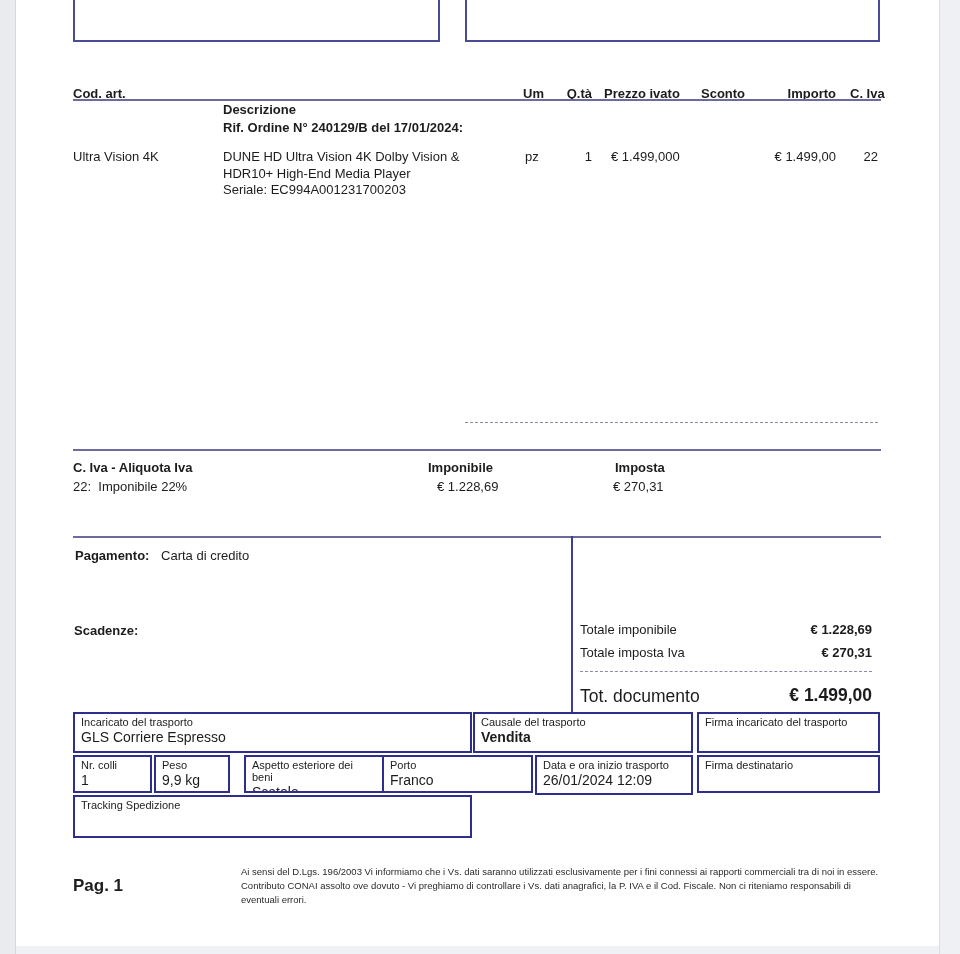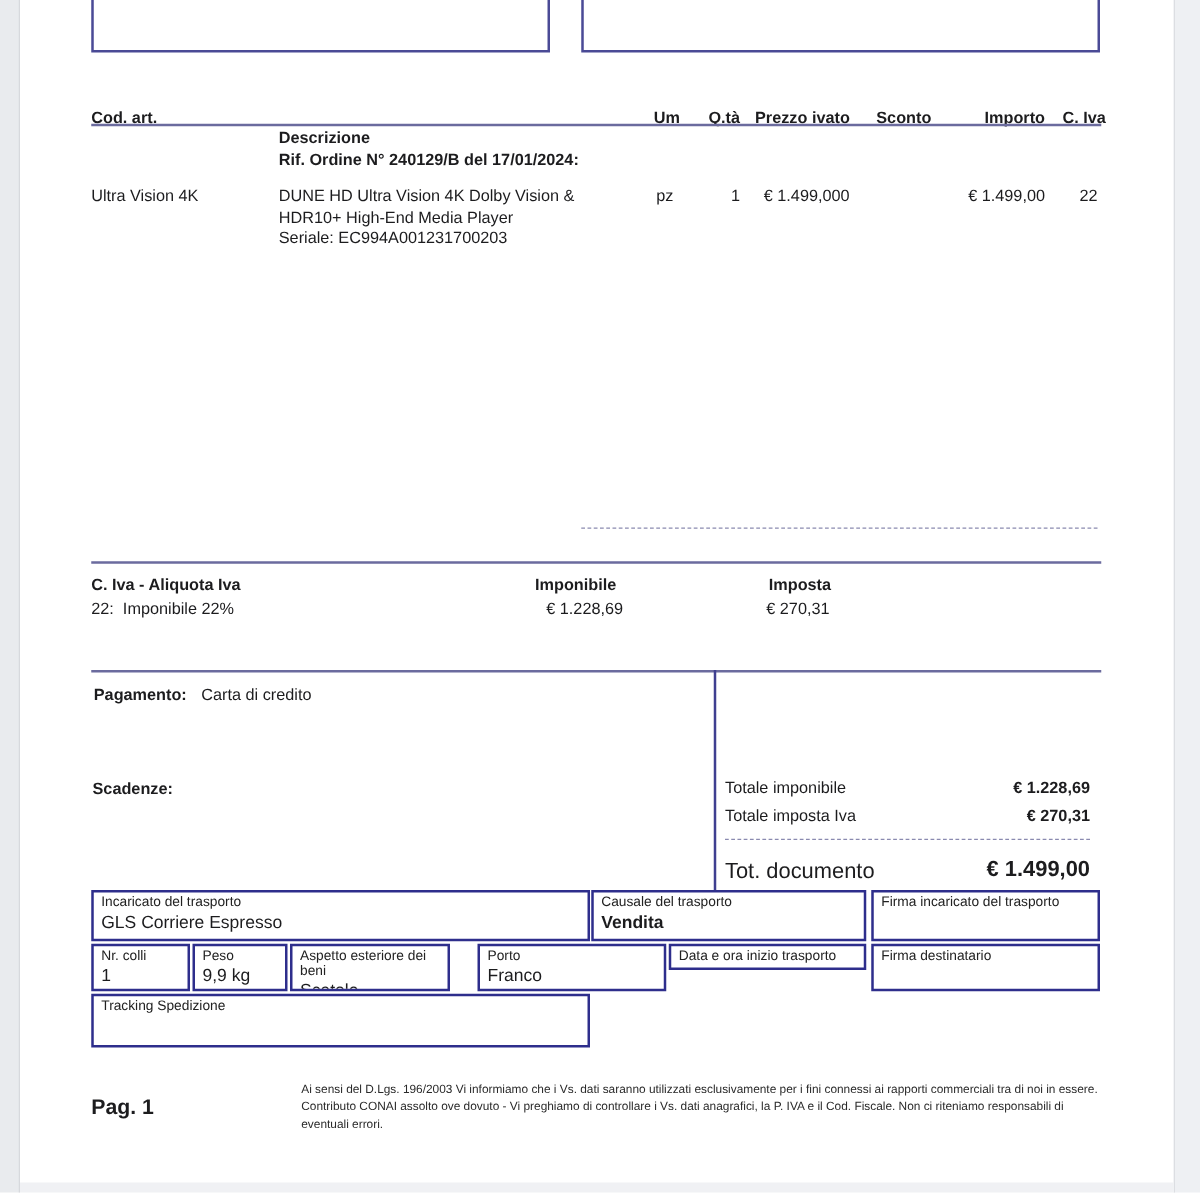--- a/index.html
+++ b/index.html
@@ -120,29 +120,29 @@
   </div>
 
   <div class="abs tbox" style="left:73px; top:755px; width:79px; height:38px;">
     <div class="lbl">Nr. colli</div>
     <div class="val">1</div>
   </div>
   <div class="abs tbox" style="left:154px; top:755px; width:76px; height:38px;">
     <div class="lbl">Peso</div>
     <div class="val">9,9 kg</div>
   </div>
-  <div class="abs tbox" style="left:232px; top:755px; width:128px; height:38px;">
+  <div class="abs tbox" style="left:244px; top:755px; width:140px; height:38px;">
     <div class="lbl">Aspetto esteriore dei beni</div>
     <div class="val">Scatole</div>
   </div>
   <div class="abs tbox" style="left:382px; top:755px; width:151px; height:38px;">
     <div class="lbl">Porto</div>
     <div class="val">Franco</div>
   </div>
-  <div class="abs tbox" style="left:535px; top:755px; width:158px; height:21px;">
+  <div class="abs tbox" style="left:535px; top:755px; width:158px; height:40px;">
     <div class="lbl">Data e ora inizio trasporto</div>
     <div class="val">26/01/2024 12:09</div>
   </div>
   <div class="abs tbox" style="left:697px; top:755px; width:183px; height:38px;">
     <div class="lbl">Firma destinatario</div>
   </div>
 
   <div class="abs tbox" style="left:73px; top:795px; width:399px; height:43px;">
     <div class="lbl">Tracking Spedizione</div>
     <div class="val" style="font-size:14.5px;margin-top:31px;">BN640054127</div>

